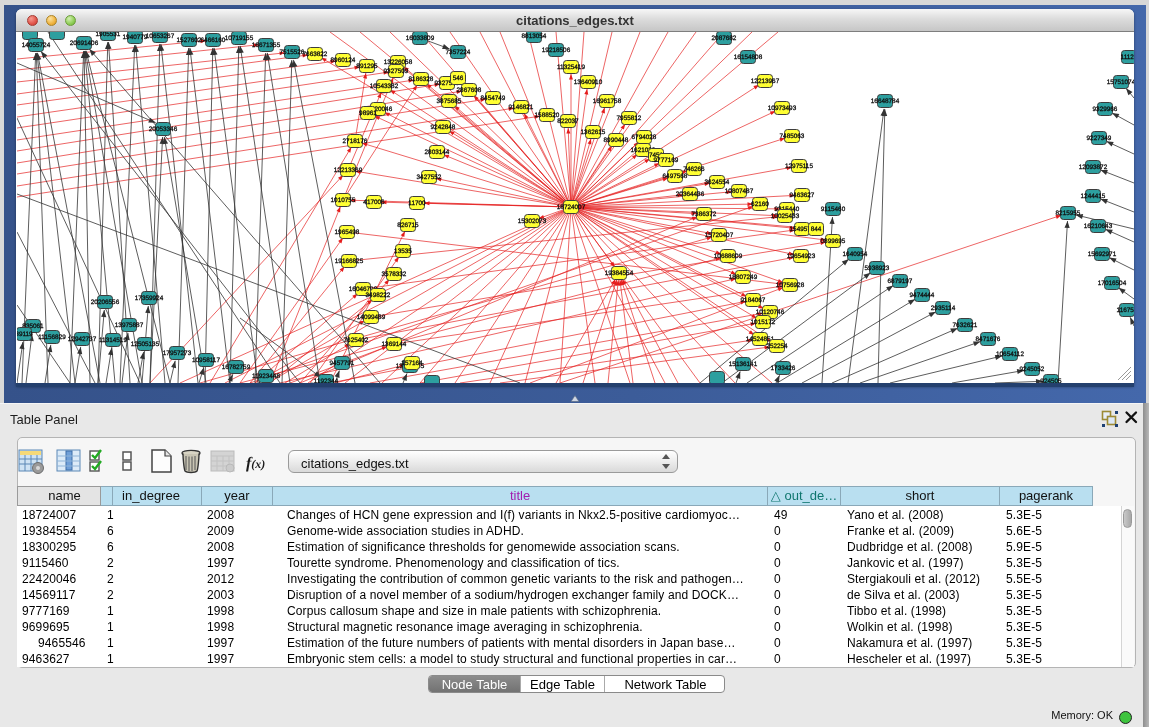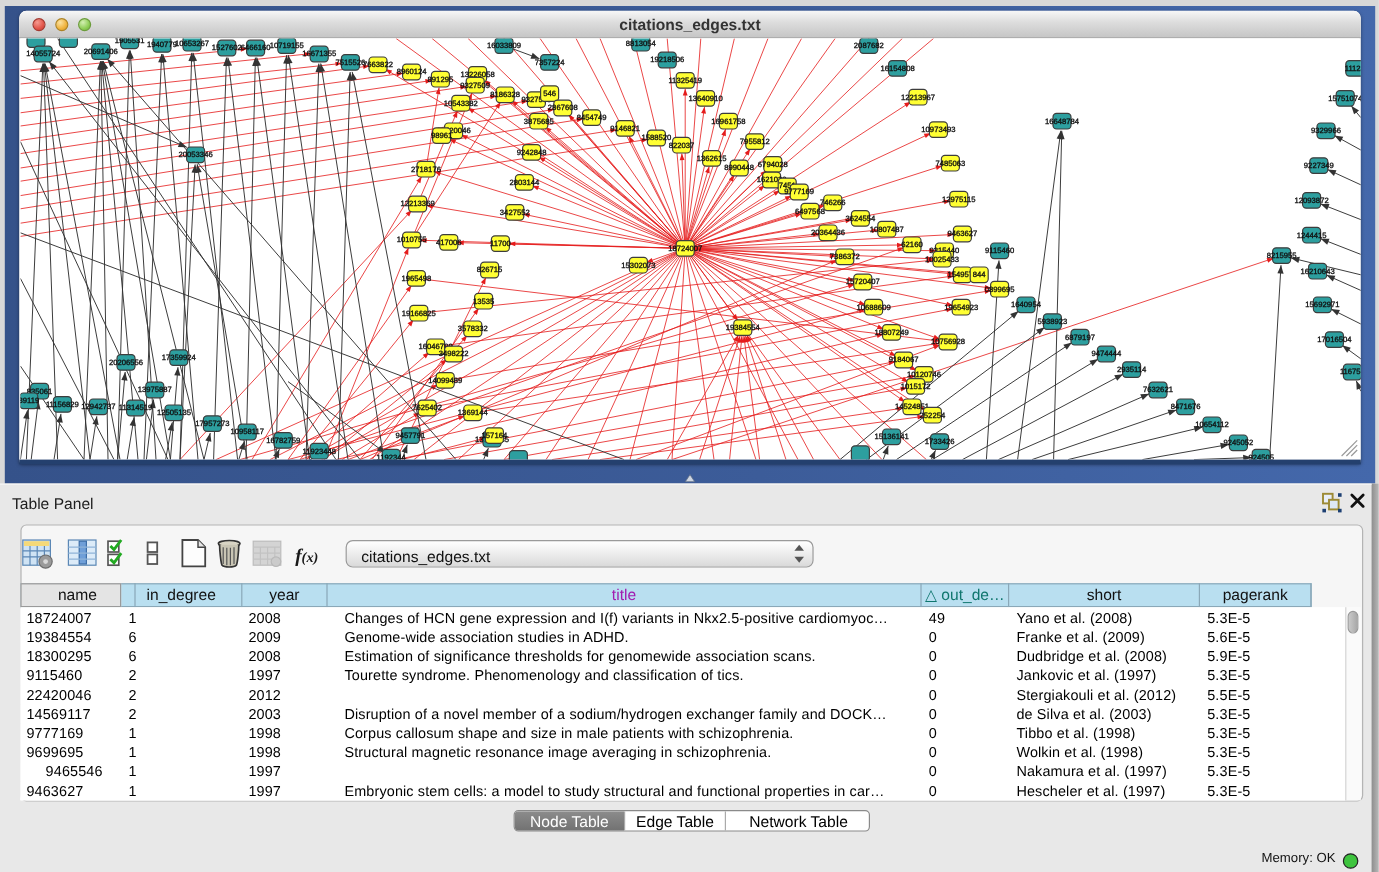--- a/index.html
+++ b/index.html
@@ -839,20 +839,21 @@
     <span style="left:190px">1997</span>
     <span style="left:270px">Tourette syndrome. Phenomenology and classification of tics.</span>
     <span style="left:757px">0</span>
     <span style="left:830px">Jankovic et al. (1997)</span>
     <span style="left:989px">5.3E‑5</span>
   </div>
 <div class="row" style="top:571px">
     <span style="left:5px">22420046</span>
     <span style="left:90px">2</span>
     <span style="left:190px">2012</span>
+    <span style="left:270px">Investigating the contribution of common genetic variants to the risk and pathogen…</span>
     <span style="left:757px">0</span>
     <span style="left:830px">Stergiakouli et al. (2012)</span>
     <span style="left:989px">5.5E‑5</span>
   </div>
 <div class="row" style="top:587px">
     <span style="left:5px">14569117</span>
     <span style="left:90px">2</span>
     <span style="left:190px">2003</span>
     <span style="left:270px">Disruption of a novel member of a sodium/hydrogen exchanger family and DOCK…</span>
     <span style="left:757px">0</span>
@@ -874,20 +875,21 @@
     <span style="left:190px">1998</span>
     <span style="left:270px">Structural magnetic resonance image averaging in schizophrenia.</span>
     <span style="left:757px">0</span>
     <span style="left:830px">Wolkin et al. (1998)</span>
     <span style="left:989px">5.3E‑5</span>
   </div>
 <div class="row" style="top:635px">
     <span style="left:21px">9465546</span>
     <span style="left:90px">1</span>
     <span style="left:190px">1997</span>
+    <span style="left:270px">Estimation of the future numbers of patients with mental disorders in Japan base…</span>
     <span style="left:757px">0</span>
     <span style="left:830px">Nakamura et al. (1997)</span>
     <span style="left:989px">5.3E‑5</span>
   </div>
 <div class="row" style="top:651px">
     <span style="left:5px">9463627</span>
     <span style="left:90px">1</span>
     <span style="left:190px">1997</span>
     <span style="left:270px">Embryonic stem cells: a model to study structural and functional properties in car…</span>
     <span style="left:757px">0</span>

